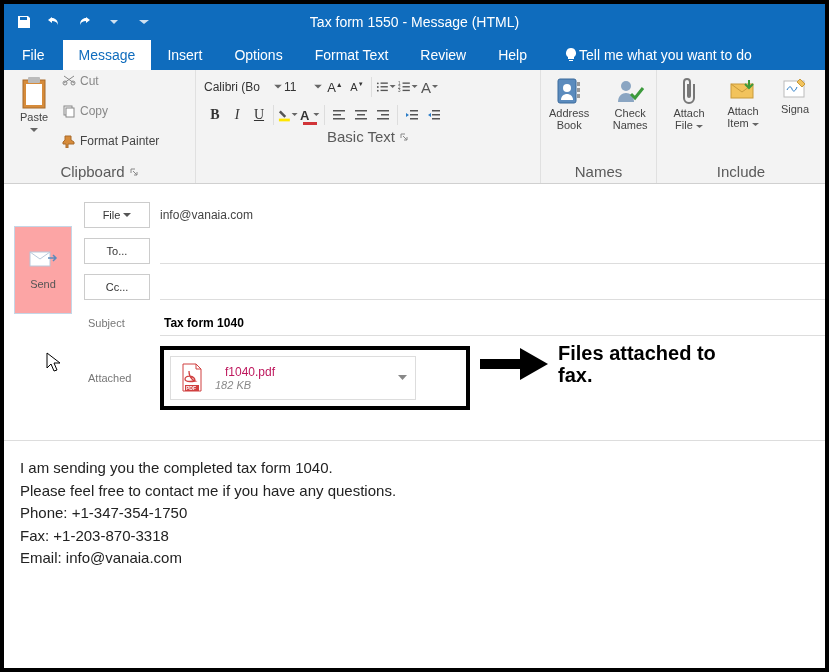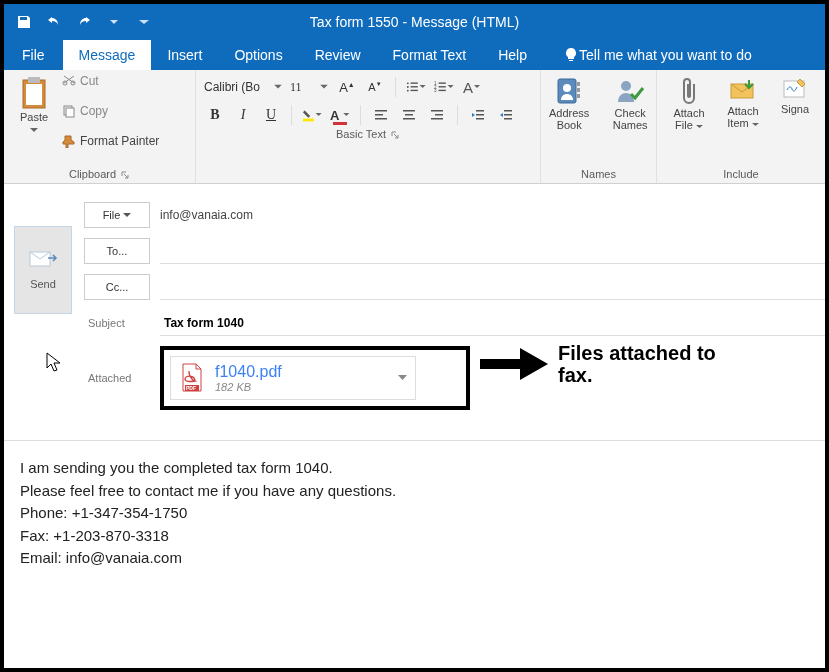--- a/index.html
+++ b/index.html
@@ -17,58 +17,58 @@
   
   .tabs { height:30px; background:#0F6CBD; display:flex; align-items:stretch; color:#fff; font-size:14px; }
   .tab { padding:0 16px; display:flex; align-items:center; cursor:pointer; }
   .tab.active { background:#fff; color:#0F6CBD; }
   .tab.file { font-weight:400; padding:0 18px;}
   .tell { display:flex; align-items:center; margin-left:20px; }
   
   
   .ribbon { height:114px; background:#f3f3f3; border-bottom:1px solid #d0d0d0; display:flex; align-items:stretch; overflow:hidden;}
   .group { border-right:1px solid #e0e0e0; display:flex; flex-direction:column; padding:4px 8px 0 8px; position:relative; }
-  .group-label { text-align:center; font-size:11px; color:#5a5a5a; padding:2px 0 3px 0; }
+  .group-label { text-align:center; font-size:15px; color:#5a5a5a; padding:2px 0 3px 0; }
   .group-label-row { display:flex; justify-content:center; align-items:center; gap:4px; }
   .dlaunch { width:10px;height:10px; display:flex;align-items:center;justify-content:center;cursor:pointer;}
   .dlaunch svg{stroke:#888;}
   .group-body { flex:1; display:flex; gap:6px; align-items:flex-start; }
   
   .bigbtn { width:44px; display:flex; flex-direction:column; align-items:center; gap:1px; cursor:pointer; padding-top:2px;}
   .bigbtn .lbl { font-size:11px; color:#444; text-align:center; line-height:1.1;}
   
   .smallstack { display:flex; flex-direction:column; gap:16px; justify-content:center; }
   .smallbtn { display:flex; align-items:center; gap:4px; font-size:12px; color:#888; cursor:pointer;}
   .smallbtn.enabled{color:#444;}
   .combo { display:flex; align-items:center; position:relative; padding-right:14px;}
   .combo .chev{position:absolute;right:2px;top:50%;transform:translateY(-50%);}
   .ribbtn { width:22px;height:22px; display:flex;align-items:center;justify-content:center;cursor:pointer; border:1px solid transparent;}
   .dd-chev{width:8px;}
   
   .two-rows{display:flex;flex-direction:column;gap:6px;}
-  .btnrow{display:flex;gap:6px;align-items:center;}
+  .btnrow{display:flex;gap:0;align-items:center;}
   
   
   .compose { display:flex; padding:18px 0 12px 10px; gap:12px; }
   .sendcol { width:58px; display:flex; flex-direction:column; align-items:center; }
-  .sendbtn { width:58px; height:88px; border:1px solid #c5d6e6; background:#e5e5e5; display:flex; flex-direction:column; align-items:center; justify-content:center; gap:8px; cursor:pointer; margin-top:24px;}
+  .sendbtn { width:58px; height:88px; border:1px solid #c5d6e6; background:#fca5a5; display:flex; flex-direction:column; align-items:center; justify-content:center; gap:8px; cursor:pointer; margin-top:24px;}
   .sendbtn .lbl{font-size:11px;color:#555;}
   .fields { flex:1; display:flex; flex-direction:column; gap:10px; }
   .fieldrow { display:flex; align-items:center; gap:10px; }
   .fieldlabel { width:66px; height:26px; border:1px solid #ccc; display:flex; align-items:center; justify-content:center; gap:3px; font-size:11px; background:#fff; cursor:pointer;}
   .fieldlabel.noborder{border:none;justify-content:flex-start;padding-left:4px;color:#777;}
   .fieldinput { flex:1; height:26px; border:none; border-bottom:1px solid #ddd; font-size:12px; padding:0 4px; background:#fff;}
   .subject-input{flex:1;height:26px;border:none;border-bottom:1px solid #ddd;font-weight:600;font-size:12px;padding:0 4px;}
   
   .attachwrap{position:relative;display:flex;align-items:center;gap:10px;}
   .attachbox{border:4px solid #000;padding:6px;display:flex;align-items:center;width:310px;}
   .attachchip{border:1px solid #ddd;width:246px;height:44px;display:flex;align-items:center;gap:10px;padding:0 8px;cursor:pointer;position:relative;}
   .attachchip .chev{position:absolute;right:8px;}
   .attachinfo{display:flex;flex-direction:column;}
-  .attachinfo .fn{font-size:16px;color:#3b82f6;}
+  .attachinfo .fn{font-size:12px;color:#be185d;margin-left:10px;}
   .attachinfo .sz{font-size:11px;color:#888;font-style:italic;}
   
   .annot{display:flex;align-items:center;gap:8px;position:absolute;left:320px;top:-4px;}
   .annot .txt{font-size:20px;font-weight:700;color:#000;line-height:1.1;white-space:nowrap;}
   
   .bodytext{border-top:1px solid #ddd;margin-top:18px;padding:16px;font-size:15px;color:#222;line-height:1.5;}
   
   .cursor-arrow{position:absolute;left:42px;top:348px;}
 </style>
 </head>
@@ -105,22 +105,22 @@
         </div>
     </div>
     <div class="wintitle">Tax form 1550  -  Message (HTML)</div>
   </div>
 
   <div class="tabs">
     <div class="tab file">File</div>
     <div class="tab active">Message</div>
     <div class="tab">Insert</div>
     <div class="tab">Options</div>
+    <div class="tab">Format Text</div>
     <div class="tab">Review</div>
-    <div class="tab">Format Text</div>
     <div class="tab">Help</div>
     <div class="tell">
       <svg width="16" height="16" viewBox="0 0 16 16">
           <path fill="#fff" d="M8 1a5 5 0 0 0-3 9v2h6v-2a5 5 0 0 0-3-9zm-2 12h4v1H6v-1z"></path>
         </svg>
       <span>Tell me what you want to do</span>
     </div>
   </div>
 
   <div class="ribbon">
@@ -171,21 +171,21 @@
 
     <div class="group" style="width:360px;">
       <div class="two-rows" style="padding-top:2px;">
         <div class="btnrow">
           <div class="combo" style="width:80px;">
               <span>Calibri (Bo</span>
               <svg class="chev" width="8" height="5" viewBox="0 0 8 5">
                 <path d="M0 0l4 4 4-4z" fill="#666"></path>
               </svg>
             </div>
-          <div class="combo" style="width:40px;font-family:Liberation Serif, serif;">
+          <div class="combo" style="width:40px;">
               <span>11</span>
               <svg class="chev" width="8" height="5" viewBox="0 0 8 5">
                 <path d="M0 0l4 4 4-4z" fill="#666"></path>
               </svg>
             </div>
           <div class="ribbtn">
               <span style="font-size:13px;">A<sup style="font-size:7px;">▲</sup></span>
             </div>
           <div class="ribbtn">
               <span style="font-size:11px;">A<sup style="font-size:6px;">▼</sup></span>

